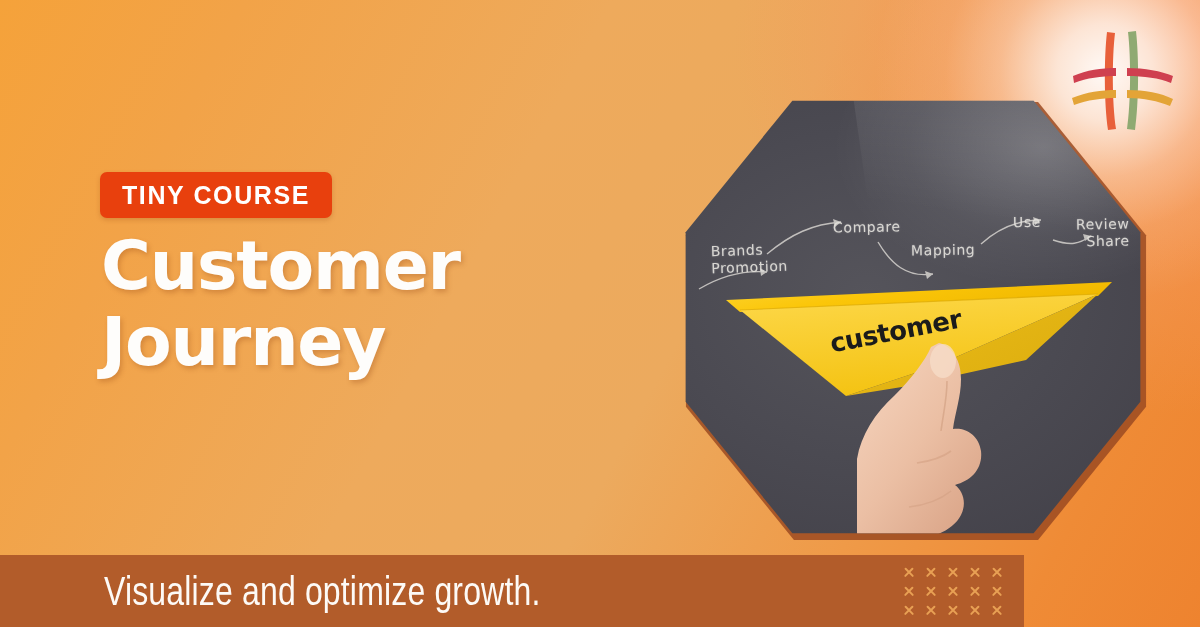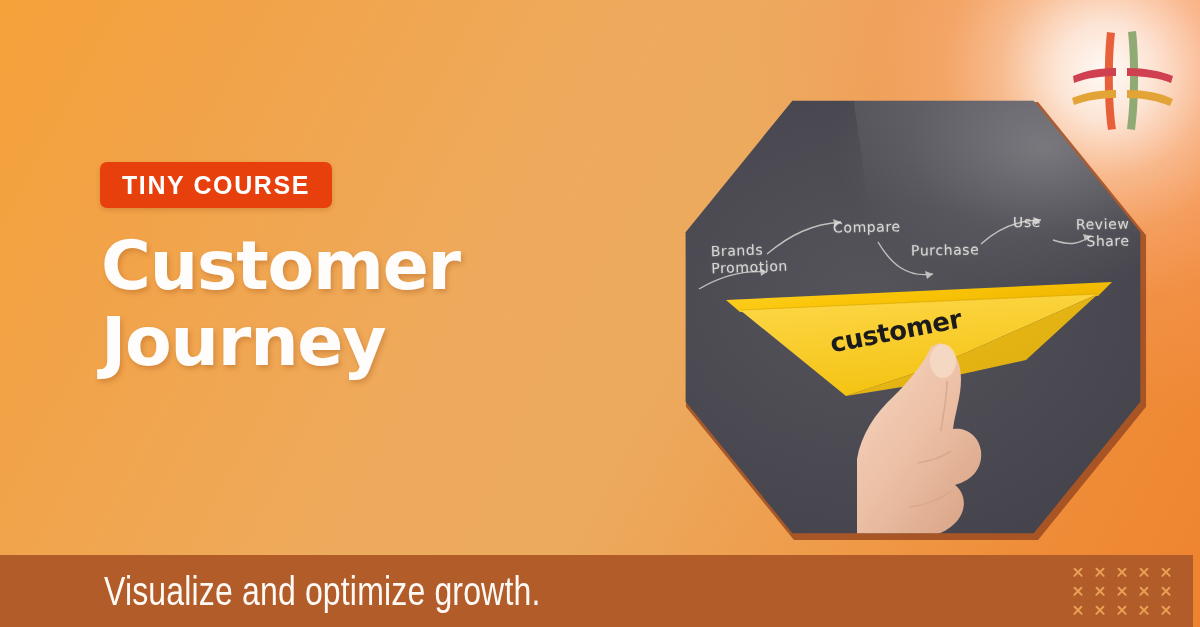--- a/index.html
+++ b/index.html
@@ -75,21 +75,21 @@
     transform:rotate(-11deg);
     letter-spacing:-.5px;
   }
   .hand { position:absolute; left:170px; top:245px; width:175px; height:205px; }
 
   
   .logo { position:absolute; left:1063px; top:22px; width:118px; height:118px; }
 
   
   .badge {
-    position:absolute; left:100px; top:162px;
+    position:absolute; left:100px; top:172px;
     height:46px; padding:0 22px;
     display:flex; align-items:center;
     background:#e8400d; border-radius:7px;
     box-shadow:0 2px 5px rgba(130,50,10,.22);
   }
   .badge span {
     color:#fff; font-weight:700; font-size:25px;
     letter-spacing:1.6px;
   }
 
@@ -105,21 +105,21 @@
     font-size:68px;
     line-height:76px;
     letter-spacing:-1.2px;
     text-shadow:2px 3px 5px rgba(150,70,20,.30);
     white-space:nowrap;
   }
 
   
   .footer {
     position:absolute; left:0; top:555px;
-    width:1193px; height:72px;
+    width:1024px; height:72px;
     background:#b25c2a;
     overflow:hidden;
   }
   .footer-text {
     position:absolute; left:104px; top:50%;
     transform:translateY(-50%) scaleX(.80);
     transform-origin:left center;
     color:#fdfaf6;
     font-family:"Liberation Sans", sans-serif;
     font-weight:400;
@@ -168,21 +168,21 @@
         <path d="M252 180 l -8 -3 l 2 8 z" fill="#dedbd6" stroke="none"></path>
         <path d="M300 150 C 320 132, 340 126, 360 126"></path>
         <path d="M360 126 l -8 -3 l 2 8 z" fill="#dedbd6" stroke="none"></path>
         <path d="M372 146 C 390 152, 398 150, 410 142"></path>
         <path d="M410 142 l -8 -2 l 2 7 z" fill="#dedbd6" stroke="none"></path>
       </svg>
 
       <div class="chalk w0">Brands
 Promotion</div>
       <div class="chalk w1">Compare</div>
-      <div class="chalk w2">Purchase</div>
+      <div class="chalk w2">Mapping</div>
       <div class="chalk w3">Use</div>
       <div class="chalk w4">Review
 Share</div>
 
       <svg class="plane" viewBox="0 0 390 125">
         <defs>
           <linearGradient id="pg1" x1="0" y1="0" x2="1" y2="0.4">
             <stop offset="0%" stop-color="#fcd432"></stop>
             <stop offset="45%" stop-color="#fbc609"></stop>
             <stop offset="100%" stop-color="#f0b800"></stop>

